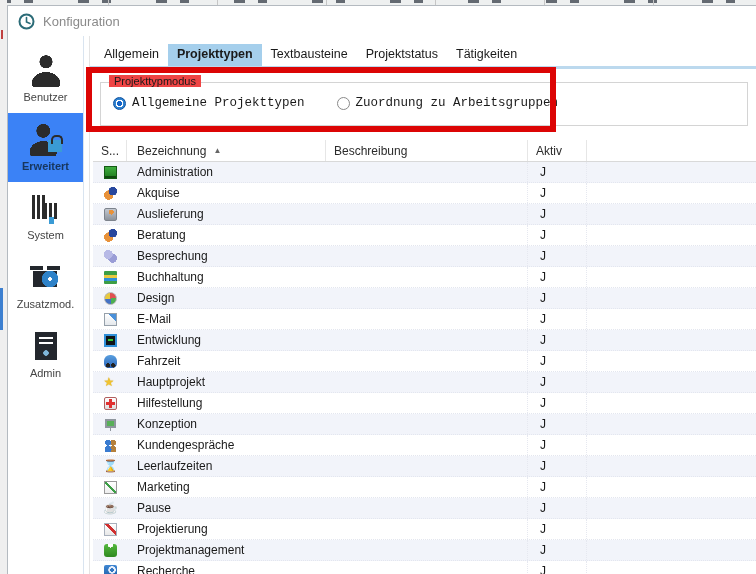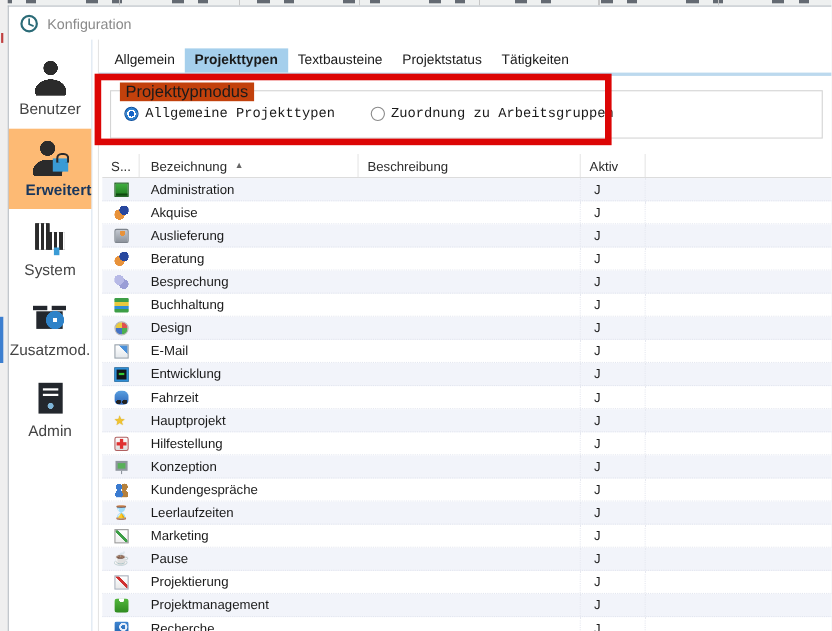--- a/index.html
+++ b/index.html
@@ -23,22 +23,22 @@
     display:flex; flex-direction:column; }
   .titlebar { height:30px; display:flex; align-items:center; padding-left:10px; gap:8px; flex:0 0 auto; }
   .titlebar svg { display:block; }
   .title-text { font-size:13px; color:#8a8a8a; }
 
   .dialog-body { flex:1; display:flex; min-height:0; }
 
   
   .sidebar { width:76px; flex:0 0 76px; border-right:1px solid #d9e4f0; padding-top:8px; }
   .side-item { text-align:center; padding:9px 0 10px; cursor:default; }
-  .side-item.selected { background:#fdba74;text-align:right; }
-  .side-label { display:block; font-size:14px; color:#444; margin-top:4px; }
+  .side-item.selected { background:#3b82f6; }
+  .side-label { display:block; font-size:11px; color:#444; margin-top:4px; }
   .side-item.selected .side-label { font-weight:bold; color:#17365d; }
   .si { display:block; width:34px; height:34px; margin:0 auto; position:relative; }
 
   .si-user { background:
       radial-gradient(circle at 50% 26%, #2b2b2b 0 21%, transparent 22%),
       radial-gradient(ellipse 42% 32% at 50% 88%, #2b2b2b 0 99%, transparent 100%); }
   .si-user-lock { background:
       linear-gradient(#3a9bd5 0 0) 19px 18px / 14px 12px no-repeat,
       linear-gradient(#fff 0 0) 25px 22px / 2px 5px no-repeat,
       radial-gradient(circle at 42% 26%, #2b2b2b 0 21%, transparent 22%),
@@ -64,21 +64,21 @@
 
   
   .content { flex:1; border-left:1px solid #e4e4e4; margin-left:5px; position:relative; min-width:0; }
 
   .tabbar { display:flex; margin-top:8px; padding-left:5px; }
   .tab { padding:3px 9px 4px; font-size:12.5px; height:22px; white-space:nowrap; cursor:default;text-align:center; }
   .tab.selected { background:#a5cfec; font-weight:bold; }
   .tab-underline { height:3px; background:#bcd9ee; }
 
   .groupbox { margin:13px 8px 0 10px; height:44px; border:1px solid #d4d4d4; position:relative; }
-  .groupbox-title { position:absolute; top:-8px; left:8px; background:#c2410c; padding:0 5px; font-size:15px; }
+  .groupbox-title { position:absolute; top:-8px; left:8px; background:#ef4444; padding:0 5px; font-size:11px; }
   .radio-group { display:flex; align-items:center; padding:13px 0 0 12px; }
   .radio-opt { display:flex; align-items:flex-end; gap:6px; margin-right:32px; cursor:default;font-family:Liberation Mono, monospace; }
   .radio-dot { width:13px; height:13px; border-radius:50%; border:1px solid #8a8a8a; background:#fff; flex:0 0 13px; }
   .radio-opt.selected .radio-dot { border:1px solid #0b4f9e;
       background:radial-gradient(circle at 50% 50%, #1464c8 0 2.5px, #fff 2.5px 3.8px, #2e82d0 3.8px); }
   .radio-label { font-size:12.5px; }
 
   .annotation-rect { position:absolute; left:-4px; top:31px; width:470px; height:65px;
       border:6px solid #dc0505; z-index:6; pointer-events:none; }
 

